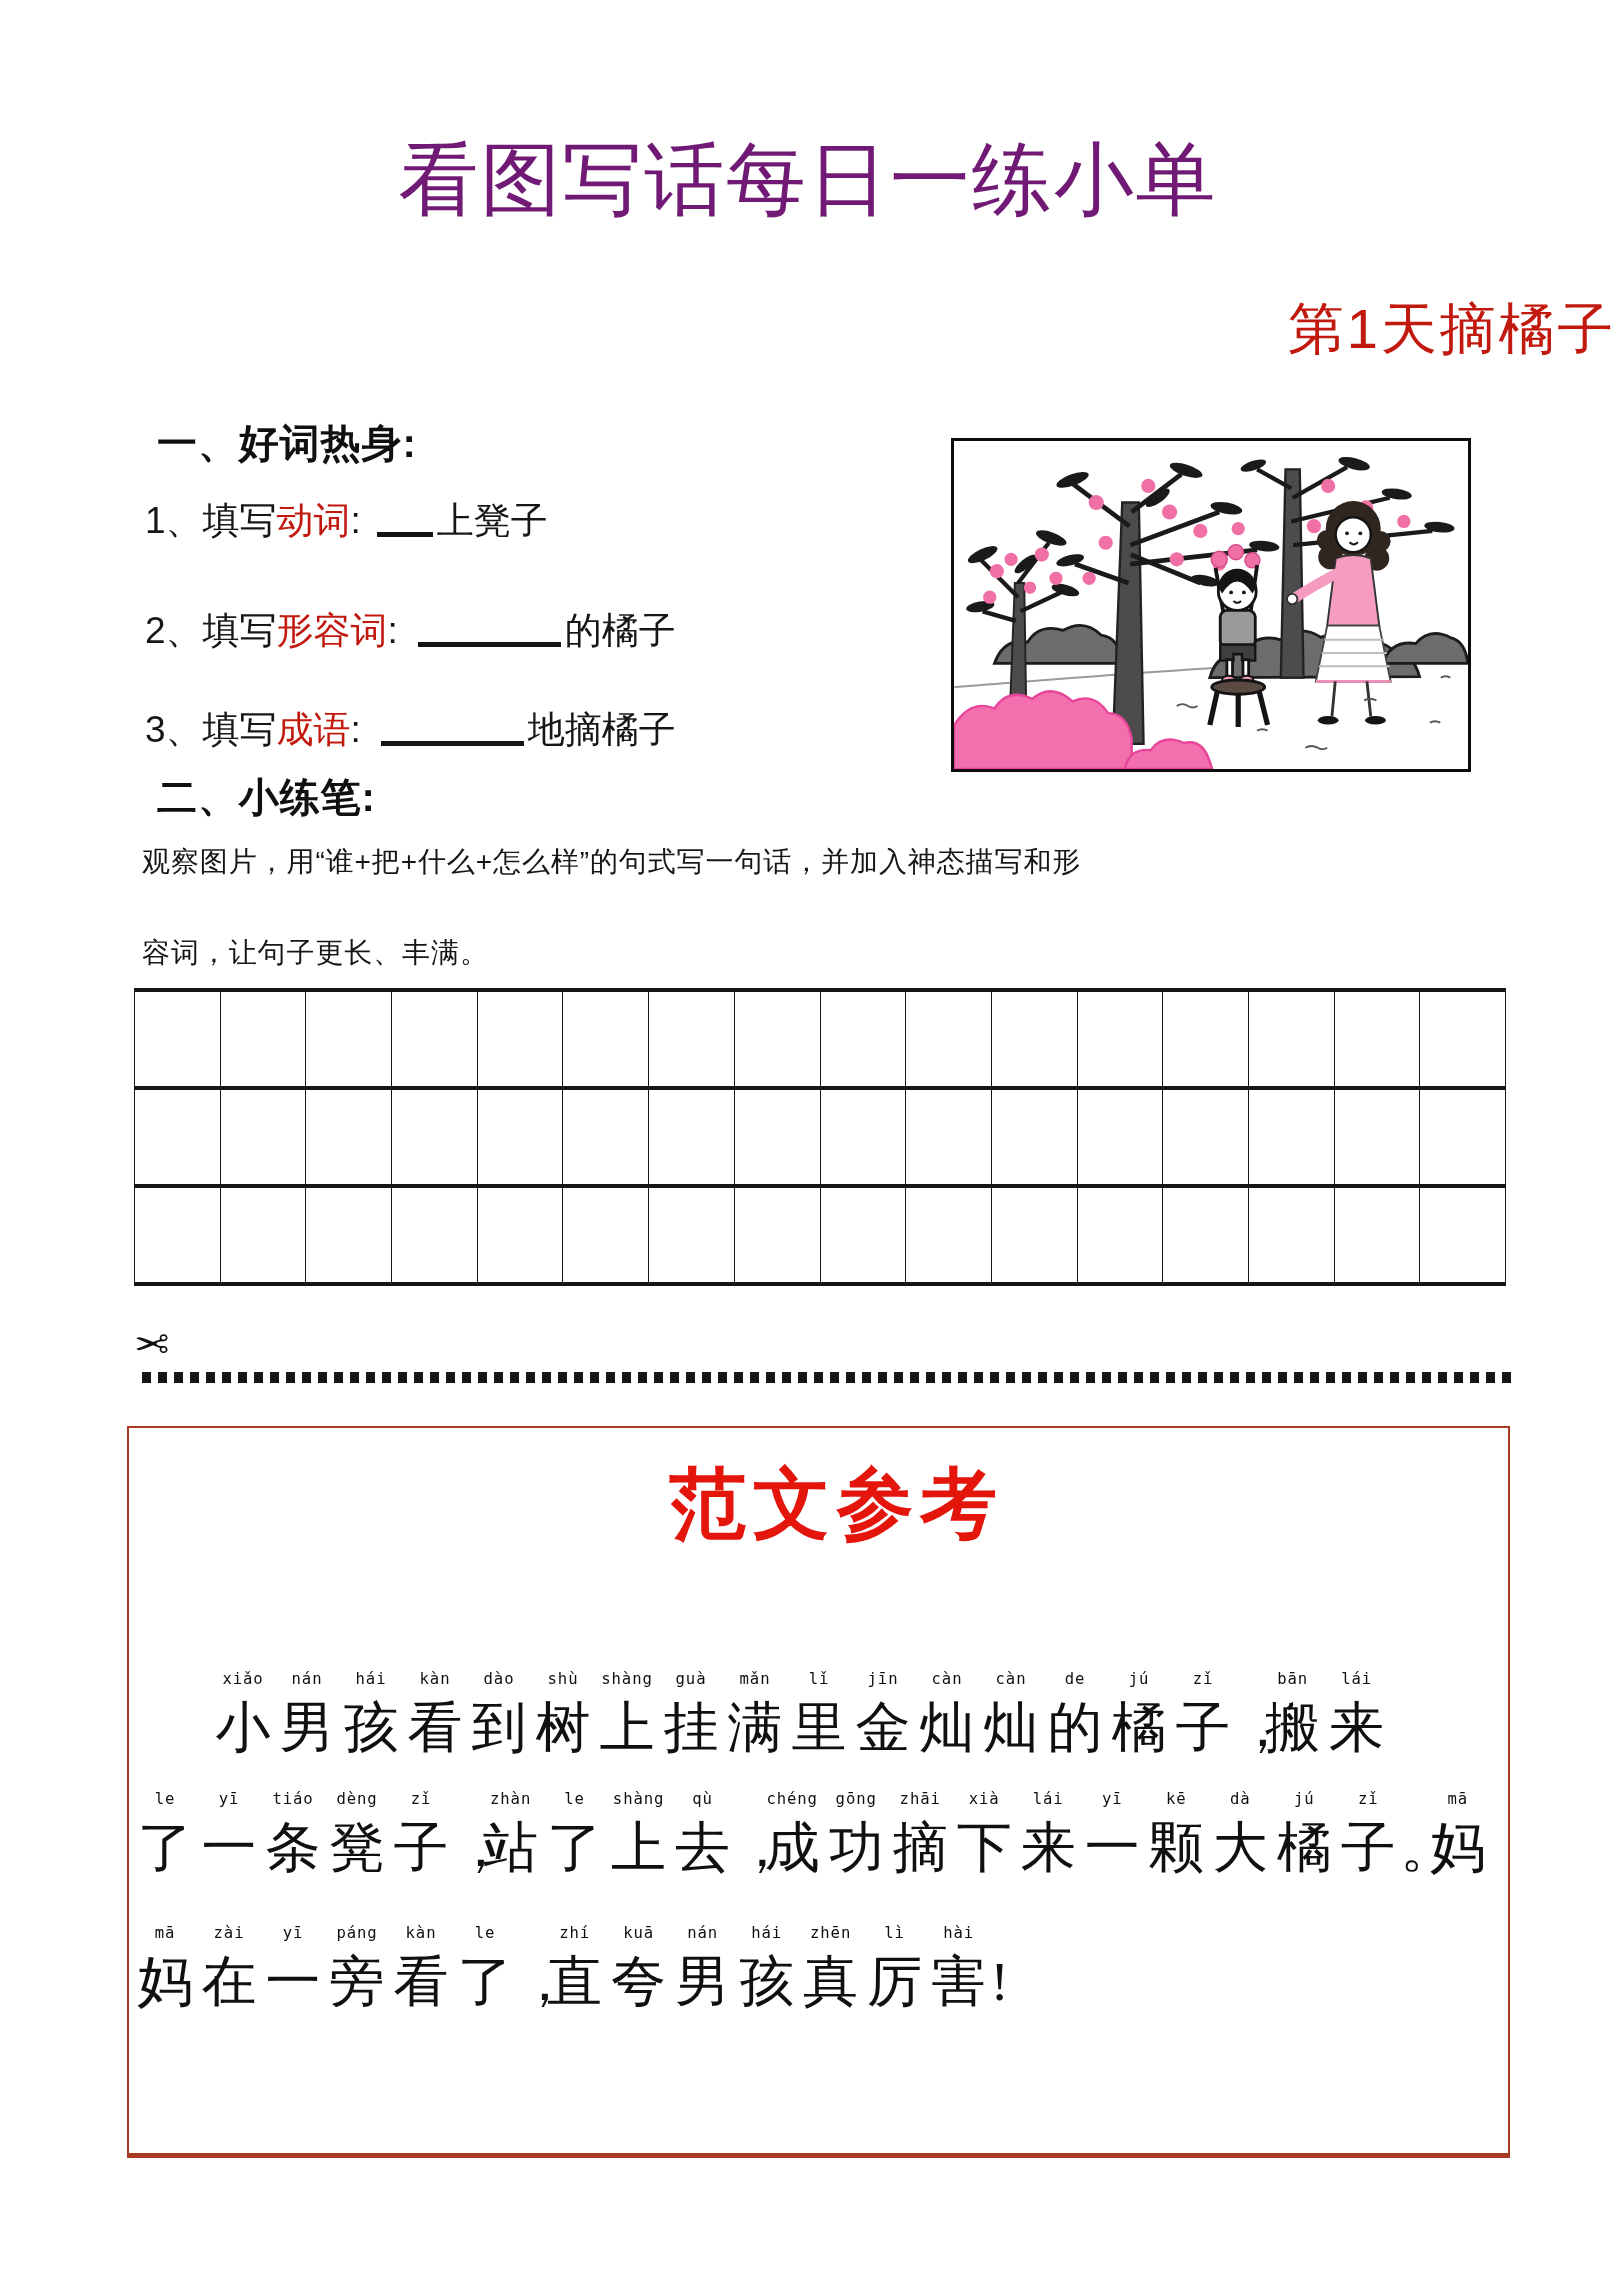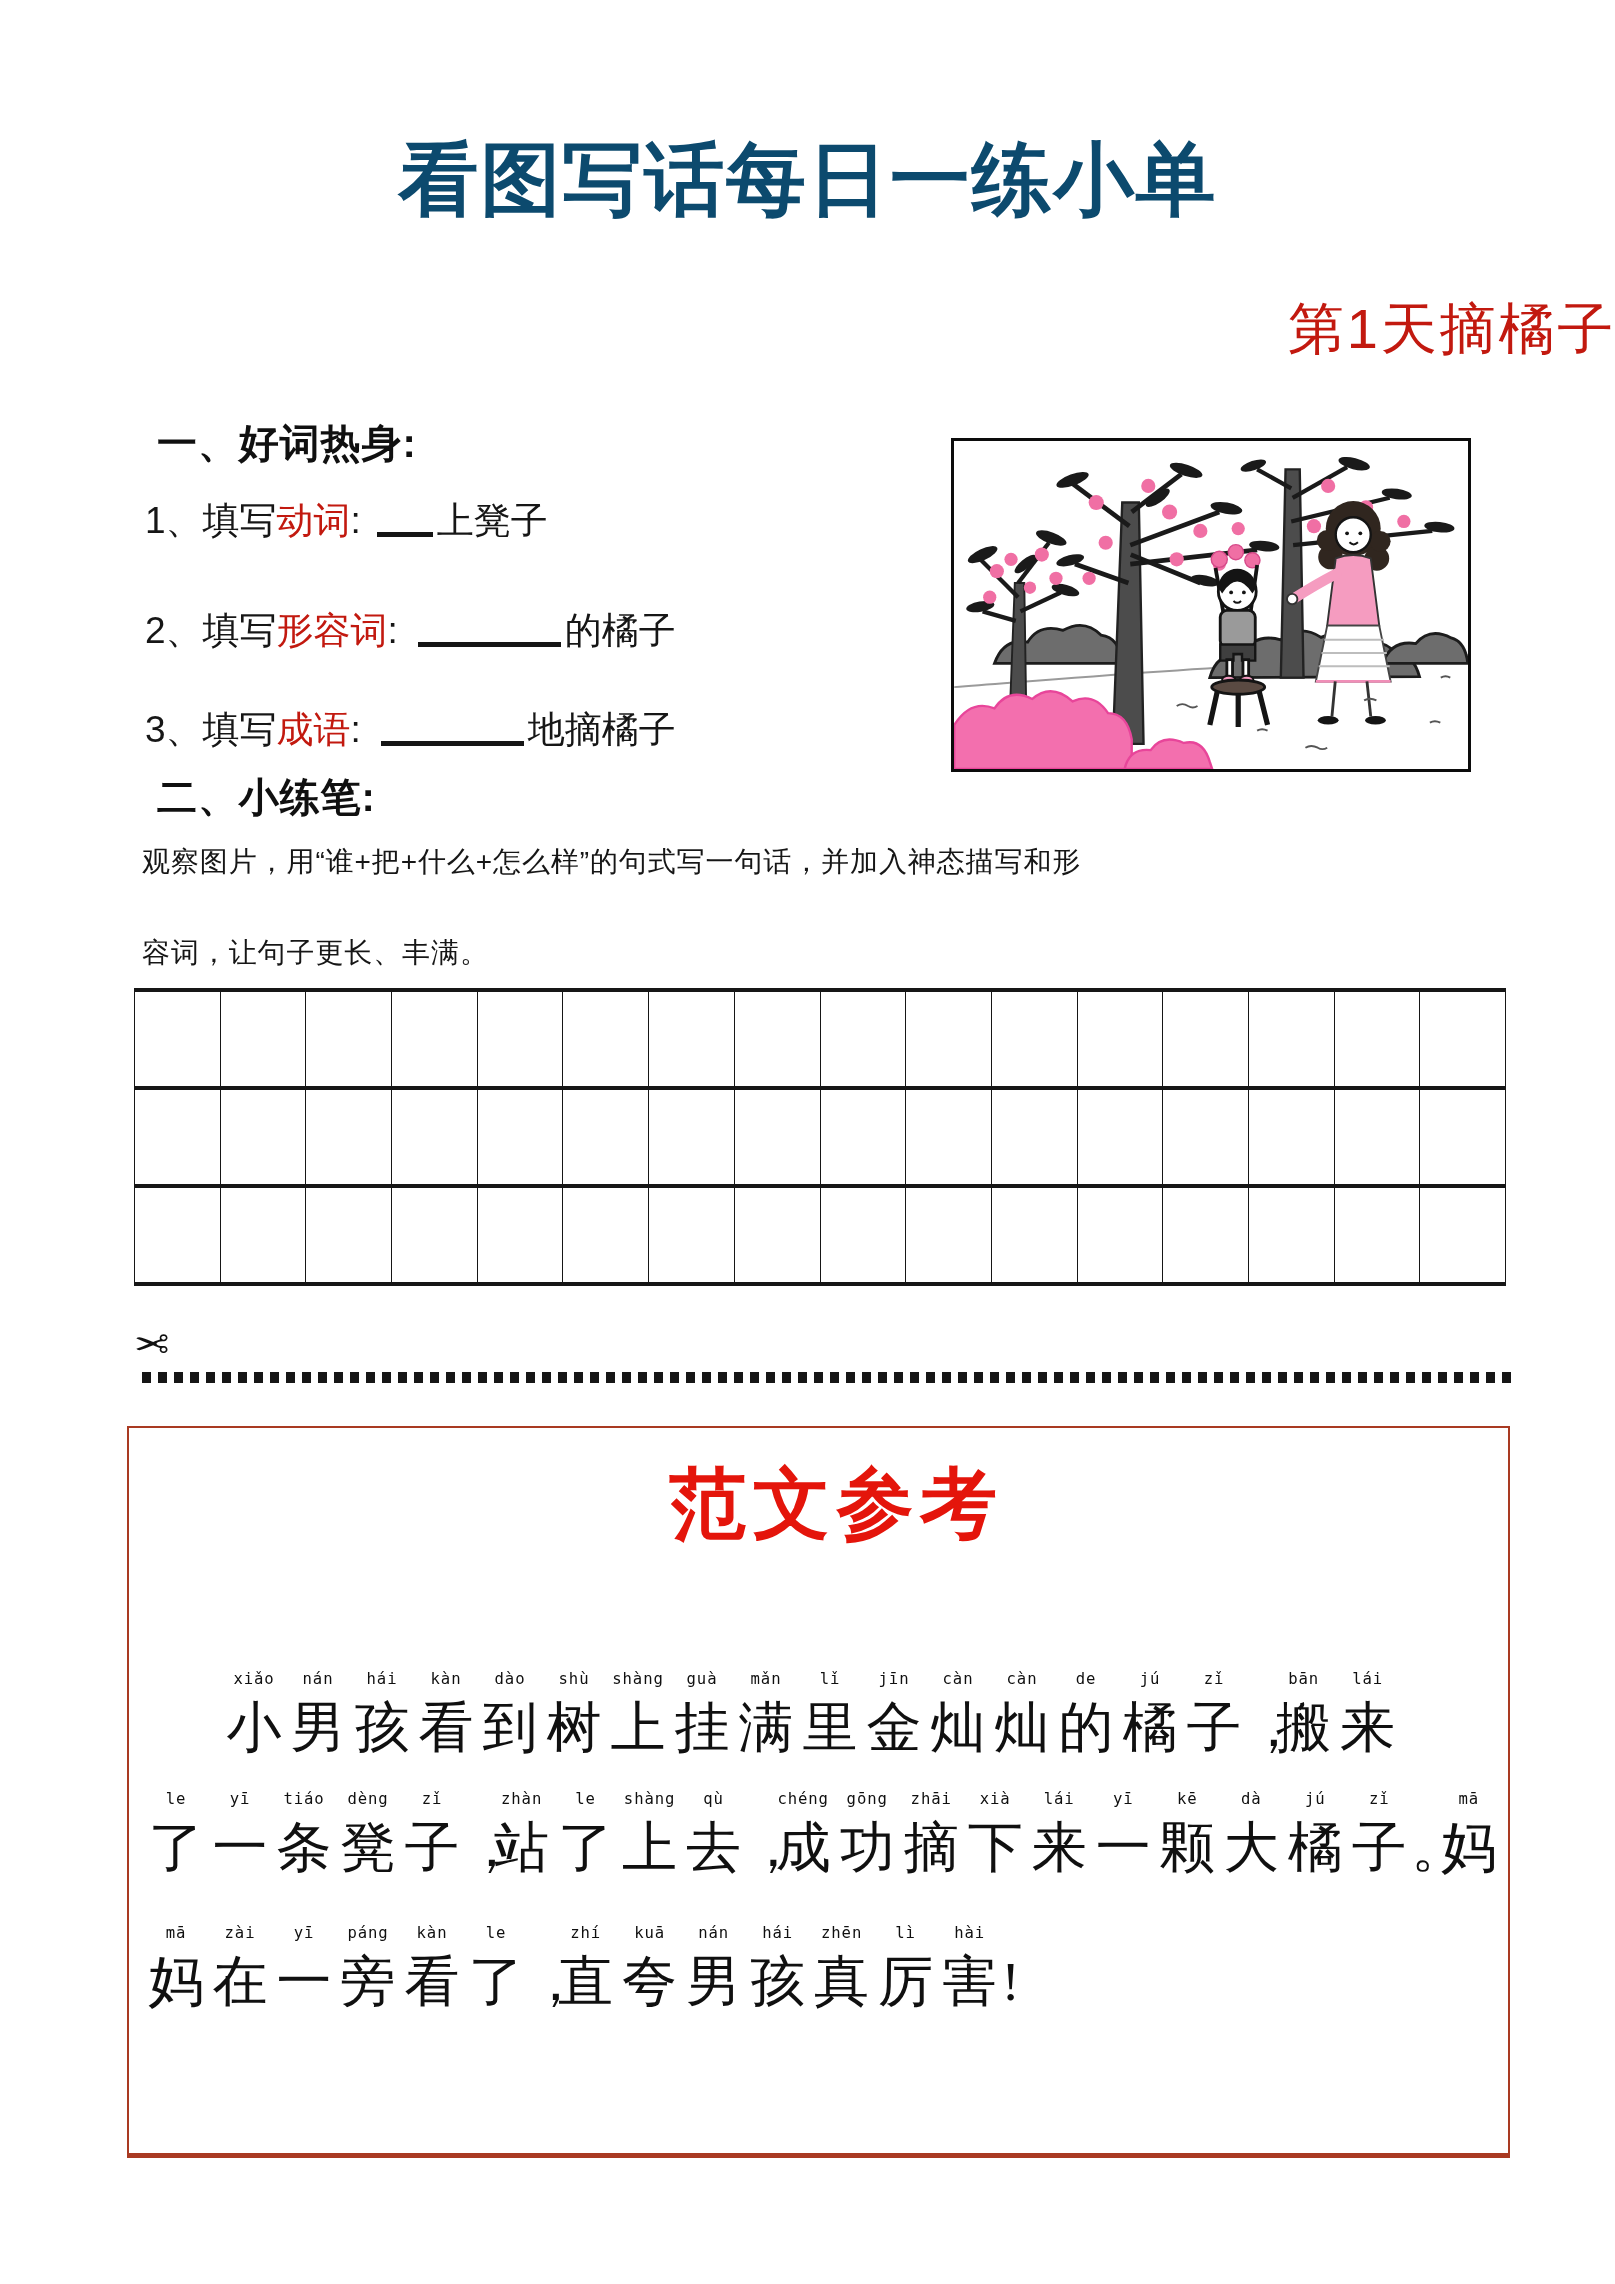--- a/index.html
+++ b/index.html
@@ -2,21 +2,21 @@
 <html style="font-size:7.6px"><head>
 <meta charset="utf-8">
 <style>
   html,body{margin:0;padding:0;background:#ffffff;}
   .page{
     position:relative;width:1616px;height:2284px;background:#ffffff;overflow:hidden;
     font-family:"Liberation Sans","DejaVu Sans",sans-serif;color:#161616;
   }
   
   .title{position:absolute;top:127px;left:0;width:100%;text-align:center;
-    font-size:80px;font-weight:700;letter-spacing:1.9px;color:#0c4a6e;}
+    font-size:80px;font-weight:400;letter-spacing:1.9px;color:#701a75;}
   .subtitle{position:absolute;top:292px;left:0;width:100%;text-align:right;
     font-size:56px;font-weight:500;letter-spacing:2.8px;color:#c2190f;}
   .sec{position:absolute;left:157px;font-size:40px;font-weight:800;color:#101010;letter-spacing:0.9px;}
   .sec.s1{top:416px;}
   .sec.s2{top:770px;}
   
   .w-item{position:absolute;left:145px;font-size:37px;font-weight:500;white-space:nowrap;}
   .w-item.i1{top:496px;}
   .w-item.i2{top:606px;}
   .w-item.i3{top:705px;}
@@ -40,21 +40,21 @@
     background:repeating-linear-gradient(90deg,#161616 0 9px,transparent 9px 16px);}
   
   .illus{position:absolute;left:951px;top:438px;width:514px;height:328px;
     border:3.3px solid #0c0c0c;background:#fff;}
   .illus svg{display:block;width:100%;height:100%;}
   
   .redbox{position:absolute;left:127px;top:1426px;width:1383px;height:732px;
     box-sizing:border-box;border:2.8px solid #a93a22;border-bottom-width:5.7px;background:#fff;}
   .sample-title{margin-top:24.6px;text-align:center;font-size:77px;font-weight:800;
     color:#e4150b;letter-spacing:6.6px;padding-left:36px;}
-  .essay{margin-top:113px;padding-left:15px;}
+  .essay{margin-top:113px;padding-left:4px;}
   .essay-line{display:flex;align-items:flex-end;margin-top:28px;}
   .essay-line.first{margin-top:0;margin-left:78px;}
   .essay-line.third{margin-top:42px;}
   .rcell{flex:0 0 64px;width:64px;text-align:center;}
   .rcell.punct{flex-basis:25.6px;width:25.6px;text-align:left;}
   .py{display:block;height:23px;font-family:"DejaVu Sans Mono","Liberation Mono",monospace;
     font-size:15.6px;letter-spacing:0.9px;white-space:nowrap;color:#101010;}
   .hz{display:block;font-family:"Liberation Serif","DejaVu Serif",serif;
     font-size:55px;line-height:69px;color:#101010;}
 </style>

